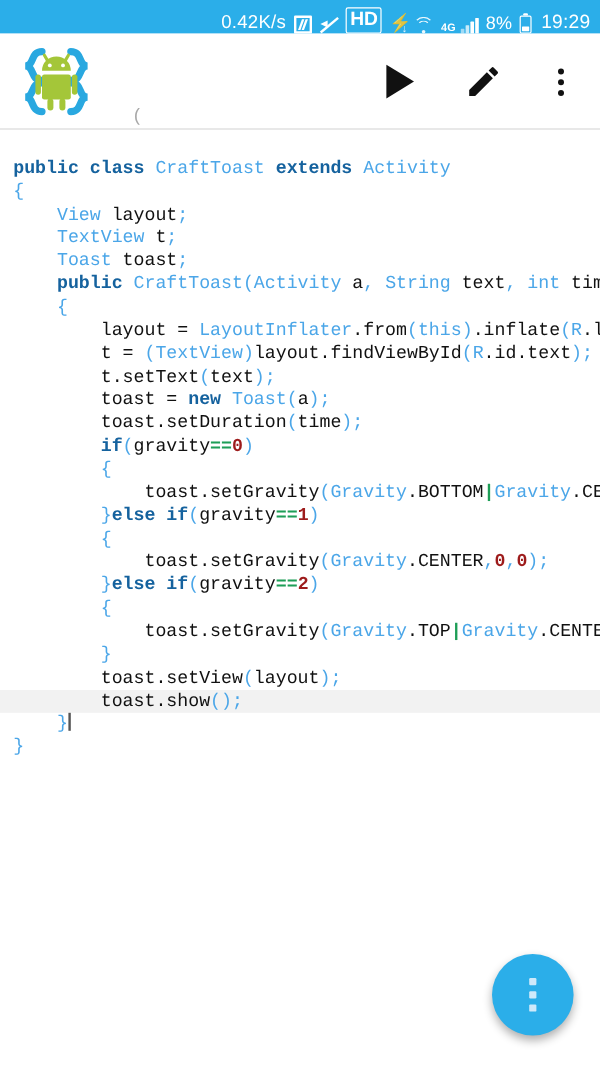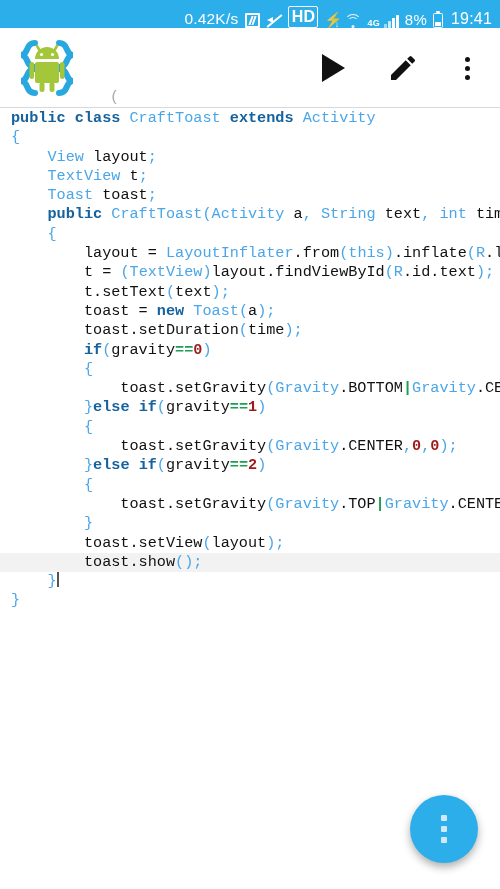--- a/index.html
+++ b/index.html
@@ -120,20 +120,21 @@
   .dots-v{ display:flex;flex-direction:column;gap:4px;align-items:center; }
   .dots-v i{ width:5px;height:5px;background:#111;border-radius:50%;display:block; }
 
   
   .code-area{
     position:absolute; top:109px; left:0; right:0; bottom:0;
     background:#fff; overflow:hidden;
     font-family:"Liberation Mono", monospace;
     font-size:15.2px;
     line-height:19.3px;
+    padding-top:22px;
     white-space:pre;
     color:#111;
   }
   .code-line{
     height:19.3px; white-space:pre; padding-left:11px;
   }
   .code-line.current{ background:#f2f2f2; }
   .kw   { color:#15629e; font-weight:700; }
   .typ  { color:#4ba6e8; }
   .num  { color:#9d1b1b; font-weight:700; }
@@ -194,21 +195,21 @@
     <span class="sig-ico">
         <i></i>
         <i></i>
         <i></i>
         <i></i>
       </span>
 
     <span class="batt-pct">8%</span>
     <span class="batt-ico"></span>
 
-    <span class="clock">19:41</span>
+    <span class="clock">19:29</span>
   </div>
 
   <div class="toolbar">
 
     <div class="logo-wrap">
       <svg width="72" height="62" viewBox="0 0 72 62" aria-hidden="true">
 
         <path d="M24 6 C14 6 18 18 10 18 C18 18 14 30 24 30" fill="none" stroke="#29A8E0" stroke-width="6" stroke-linecap="round"></path>
         <path d="M24 56 C14 56 18 44 10 44 C18 44 14 32 24 32" fill="none" stroke="#29A8E0" stroke-width="6" stroke-linecap="round"></path>
 

